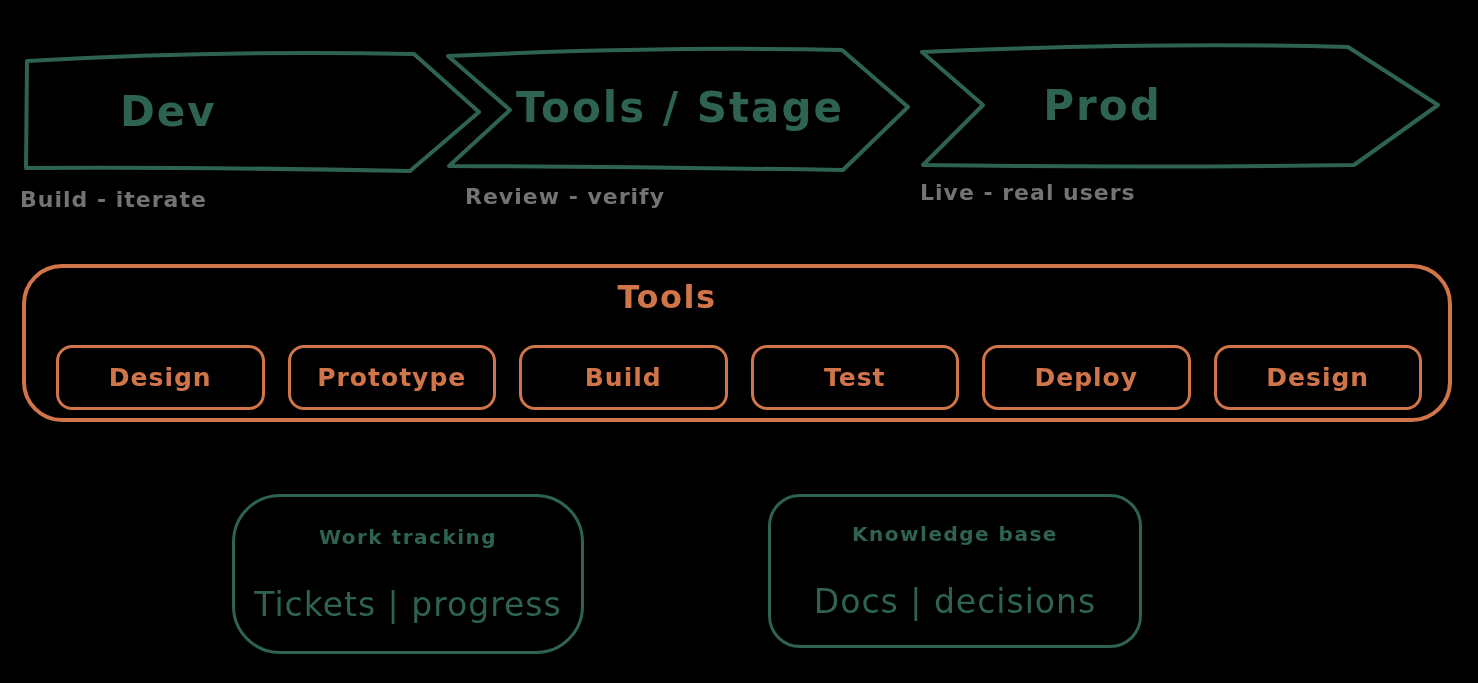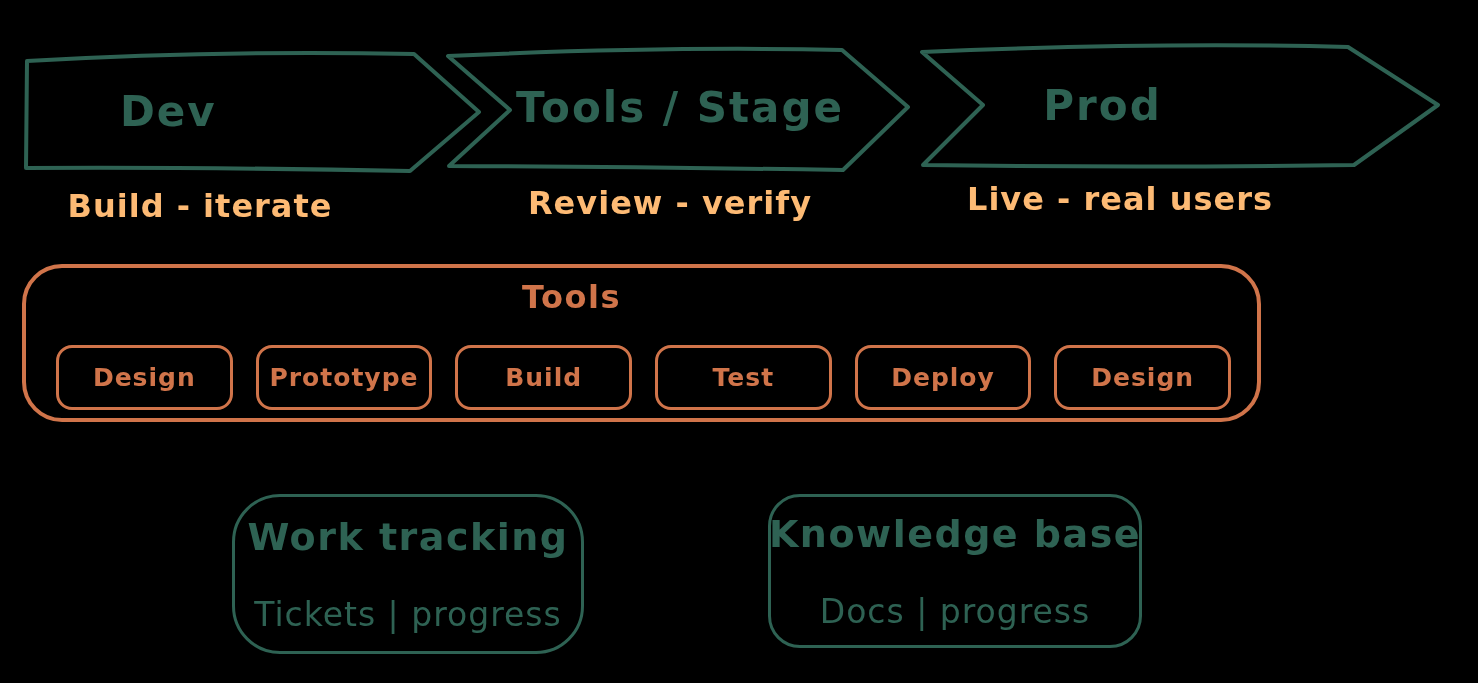--- a/index.html
+++ b/index.html
@@ -31,33 +31,32 @@
     align-items: center;
     color: #2e6253;
     font-size: 42px;
     font-weight: 700;
     letter-spacing: 2px;
     white-space: nowrap;
   }
   .stage-title.centered { justify-content: center; }
   .stage-subtitle {
     position: absolute;
-    color: #fdba74;
-    font-size: 32px;
+    color: #737373;
+    font-size: 22px;
     font-weight: 600;
     letter-spacing: 1px;
-    text-align: center;
     white-space: nowrap;
   }
 
   
   .tools-box {
     position: absolute;
     left: 22px; top: 264px;
-    width: 1239px; height: 158px;
+    width: 1430px; height: 158px;
     box-sizing: border-box;
     border: 4px solid #d0744a;
     border-radius: 40px;
   }
   .tools-title {
     margin-top: 10px;
     text-align: center;
     transform: translateX(-70px);
     color: #d0744a;
     font-size: 32px;
@@ -91,21 +90,21 @@
     position: absolute;
     box-sizing: border-box;
     border: 3.5px solid #2e6253;
     display: flex;
     flex-direction: column;
     align-items: center;
     justify-content: center;
     color: #2e6253;
   }
   .support-box .sb-title {
-    font-size: 38px;
+    font-size: 20px;
     font-weight: 700;
     letter-spacing: 1.5px;
     white-space: nowrap;
     text-align: center;
   }
   .support-box .sb-subtitle {
     margin-top: 36px;
     font-size: 33px;
     font-weight: 400;
     letter-spacing: 1px;
@@ -148,16 +147,16 @@
       <div class="tool-item">Design</div>
     </div>
   </div>
 
   <div class="support-box" id="support-0">
     <div class="sb-title">Work tracking</div>
     <div class="sb-subtitle">Tickets | progress</div>
   </div>
   <div class="support-box" id="support-1">
     <div class="sb-title">Knowledge base</div>
-    <div class="sb-subtitle">Docs | progress</div>
+    <div class="sb-subtitle">Docs | decisions</div>
   </div>
 
 </div>
 
 </body></html>

